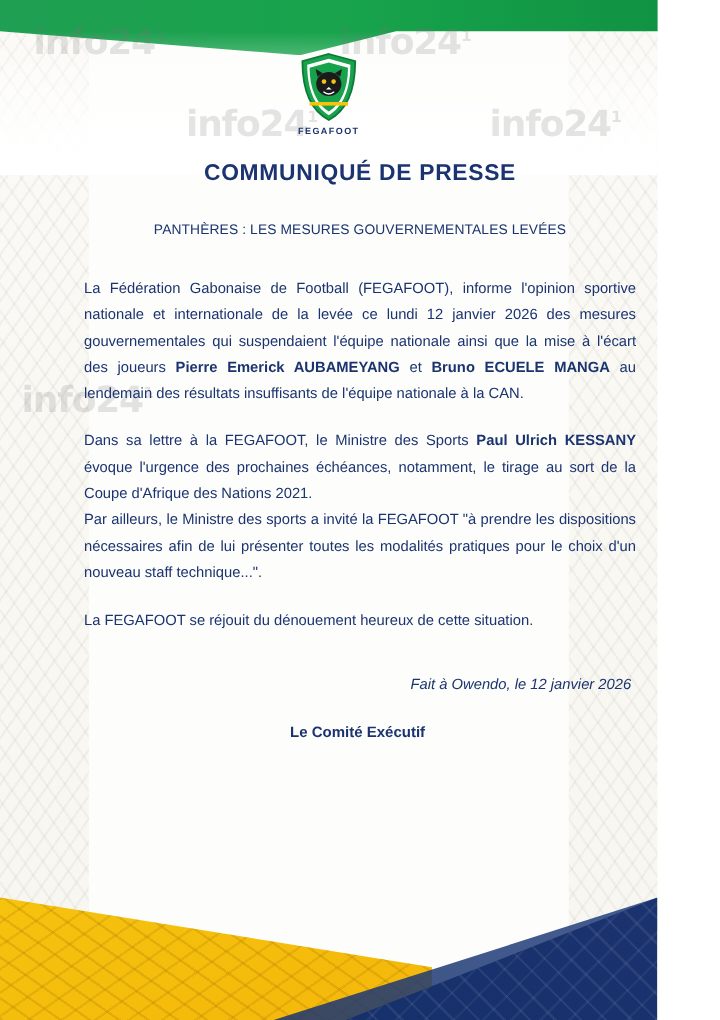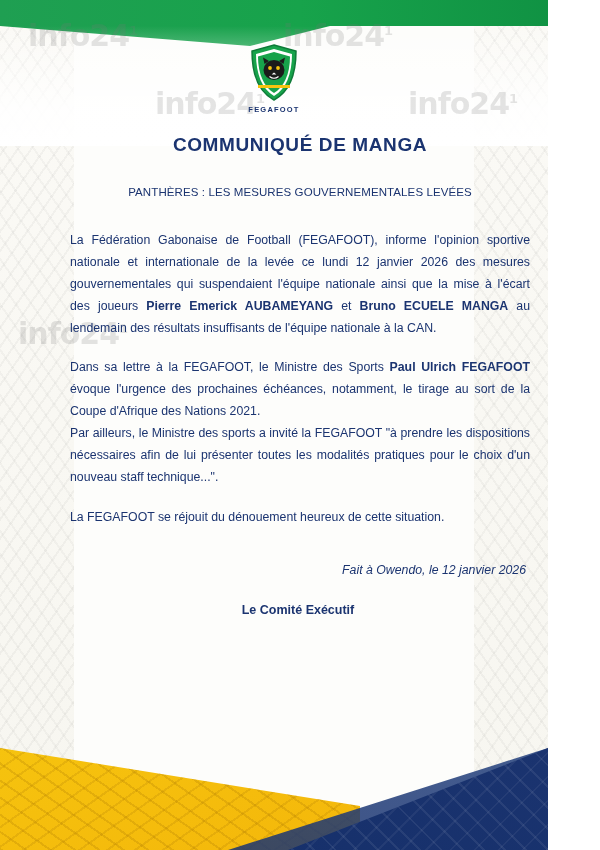--- a/index.html
+++ b/index.html
@@ -227,25 +227,25 @@
       <circle cx="21" cy="24" r="1.9" fill="#f6c40f"></circle>
       <circle cx="29" cy="24" r="1.9" fill="#f6c40f"></circle>
       <path d="M25 28.5 l-2.4 2 h4.8 z" fill="#ffffff"></path>
       <path d="M20.5 32.5 q4.5 3.5 9 0" stroke="#ffffff" stroke-width="1.2" fill="none"></path>
       <rect x="9" y="41" width="32" height="3" fill="#f6c40f"></rect>
     </svg>
     <div class="logo-caption">FEGAFOOT</div>
   </div>
 
   <div class="doc">
-    <h1 class="doc-title">COMMUNIQUÉ DE MANGA</h1>
+    <h1 class="doc-title">COMMUNIQUÉ DE PRESSE</h1>
     <h2 class="doc-subtitle">PANTHÈRES : LES MESURES GOUVERNEMENTALES LEVÉES</h2>
 
     <p class="para"><span>La Fédération Gabonaise de Football (FEGAFOOT), informe l'opinion sportive nationale et internationale de la levée ce lundi 12 janvier 2026 des mesures gouvernementales qui suspendaient l'équipe nationale ainsi que la mise à l'écart des joueurs </span><b>Pierre Emerick AUBAMEYANG</b><span> et </span><b>Bruno ECUELE MANGA</b><span> au lendemain des résultats insuffisants de l'équipe nationale à la CAN.</span></p>
-    <p class="para tight"><span>Dans sa lettre à la FEGAFOOT, le Ministre des Sports </span><b>Paul Ulrich FEGAFOOT</b><span> évoque l'urgence des prochaines échéances, notamment, le tirage au sort de la Coupe d'Afrique des Nations 2021.</span></p>
+    <p class="para tight"><span>Dans sa lettre à la FEGAFOOT, le Ministre des Sports </span><b>Paul Ulrich KESSANY</b><span> évoque l'urgence des prochaines échéances, notamment, le tirage au sort de la Coupe d'Afrique des Nations 2021.</span></p>
     <p class="para"><span>Par ailleurs, le Ministre des sports a invité la FEGAFOOT "à prendre les dispositions nécessaires afin de lui présenter toutes les modalités pratiques pour le choix d'un nouveau staff technique...".</span></p>
     <p class="para"><span>La FEGAFOOT se réjouit du dénouement heureux de cette situation.</span></p>
 
     <p class="sign-line">Fait à Owendo, le 12 janvier 2026</p>
     <p class="sign-exec">Le Comité Exécutif</p>
   </div>
 
 </div>
 
 </body></html>

